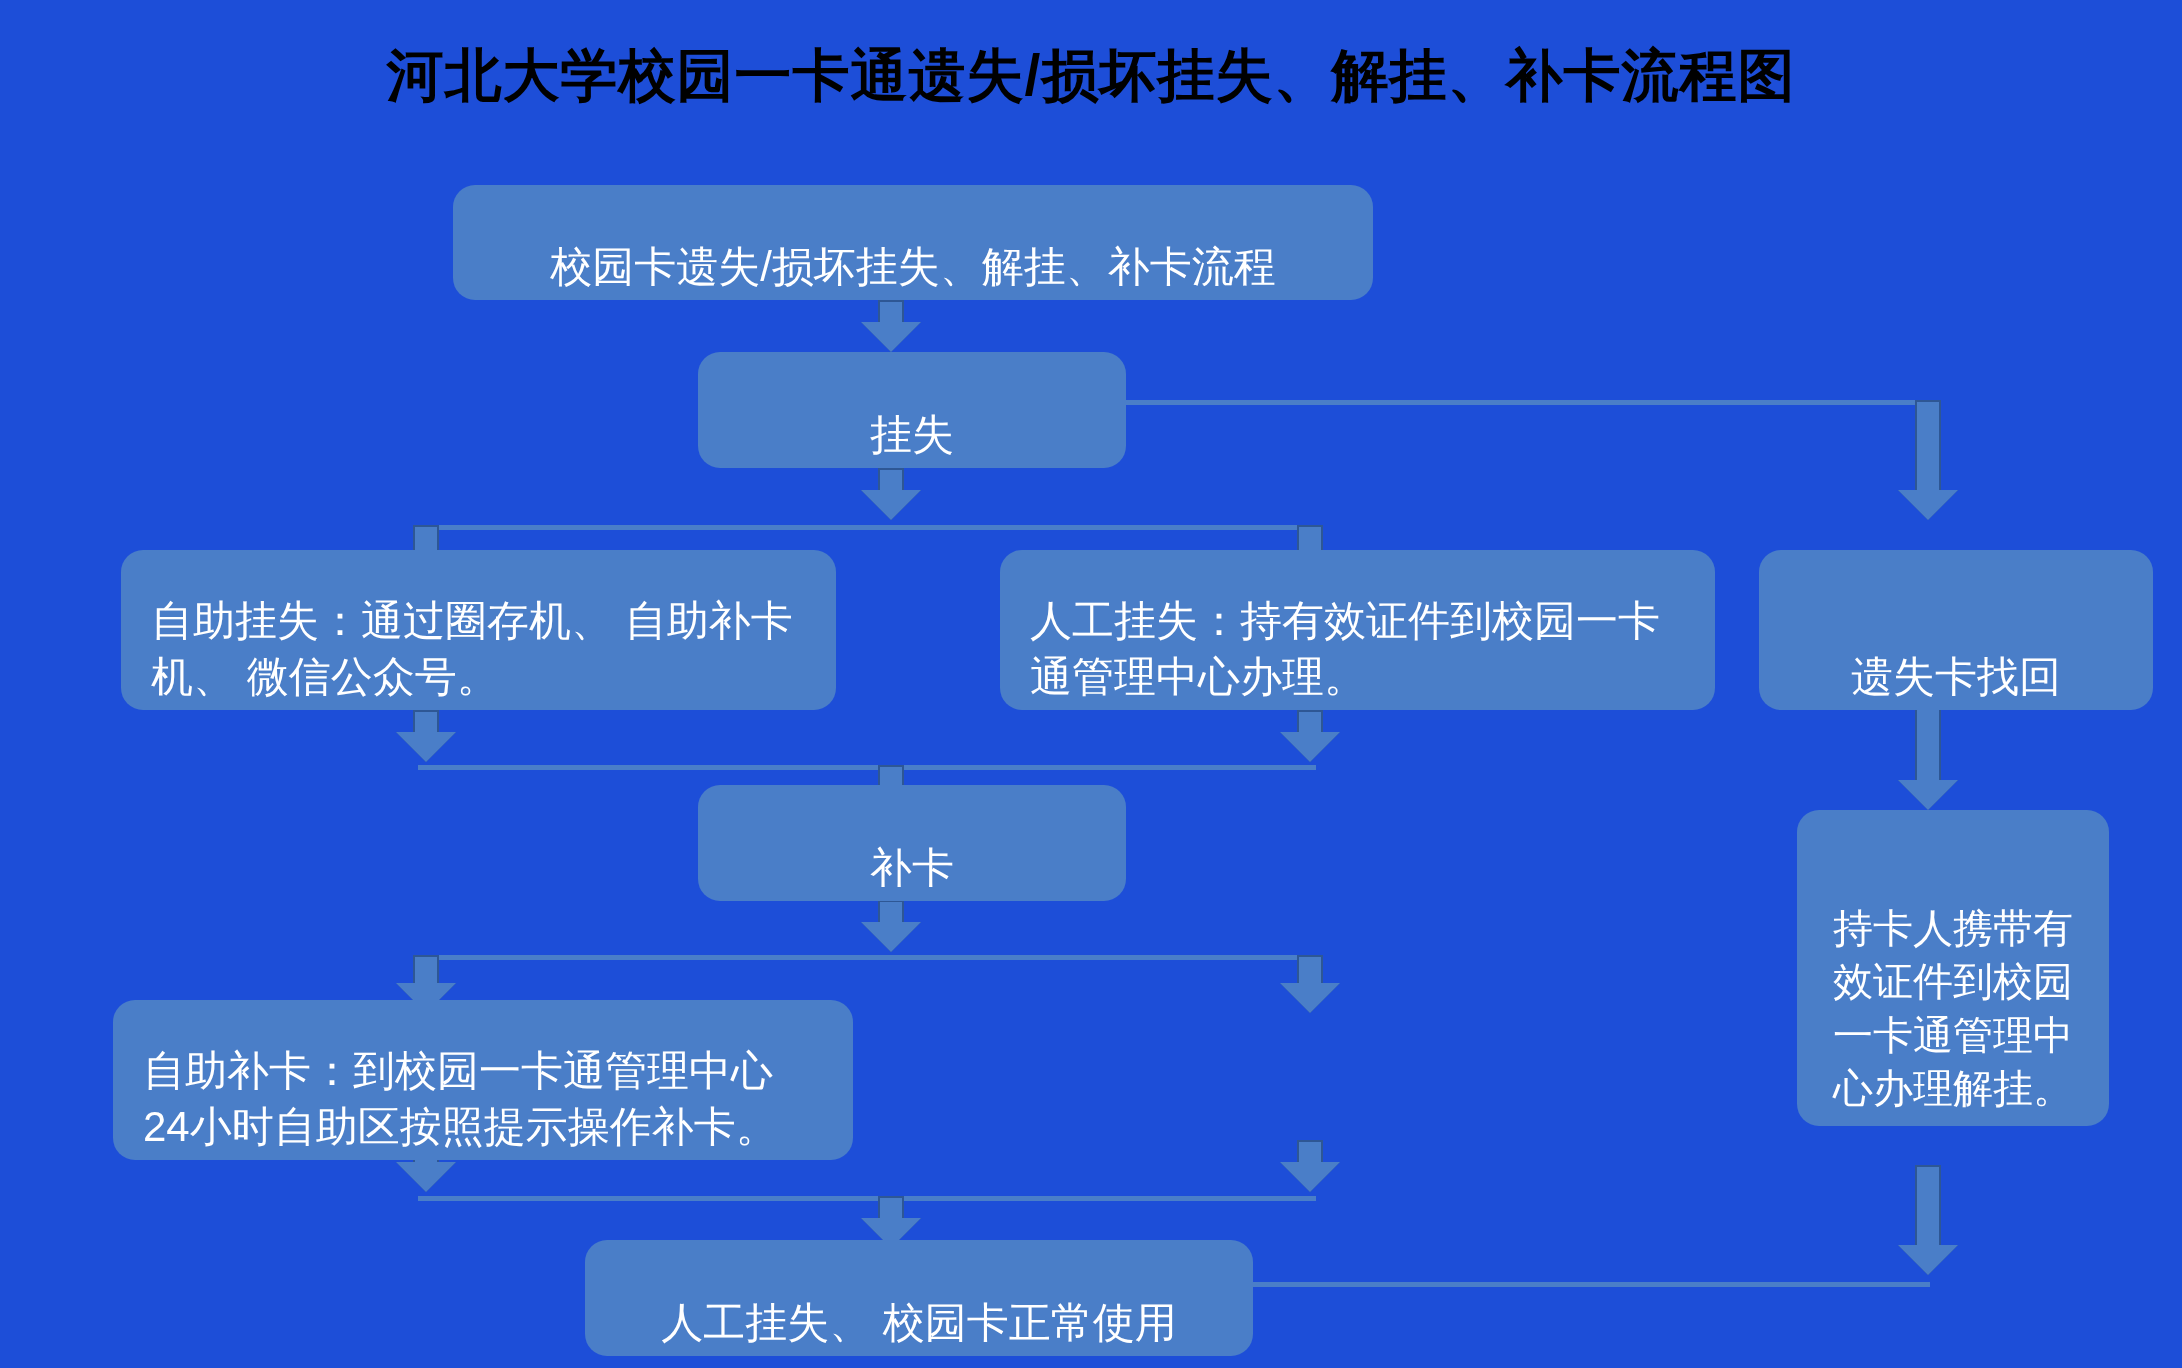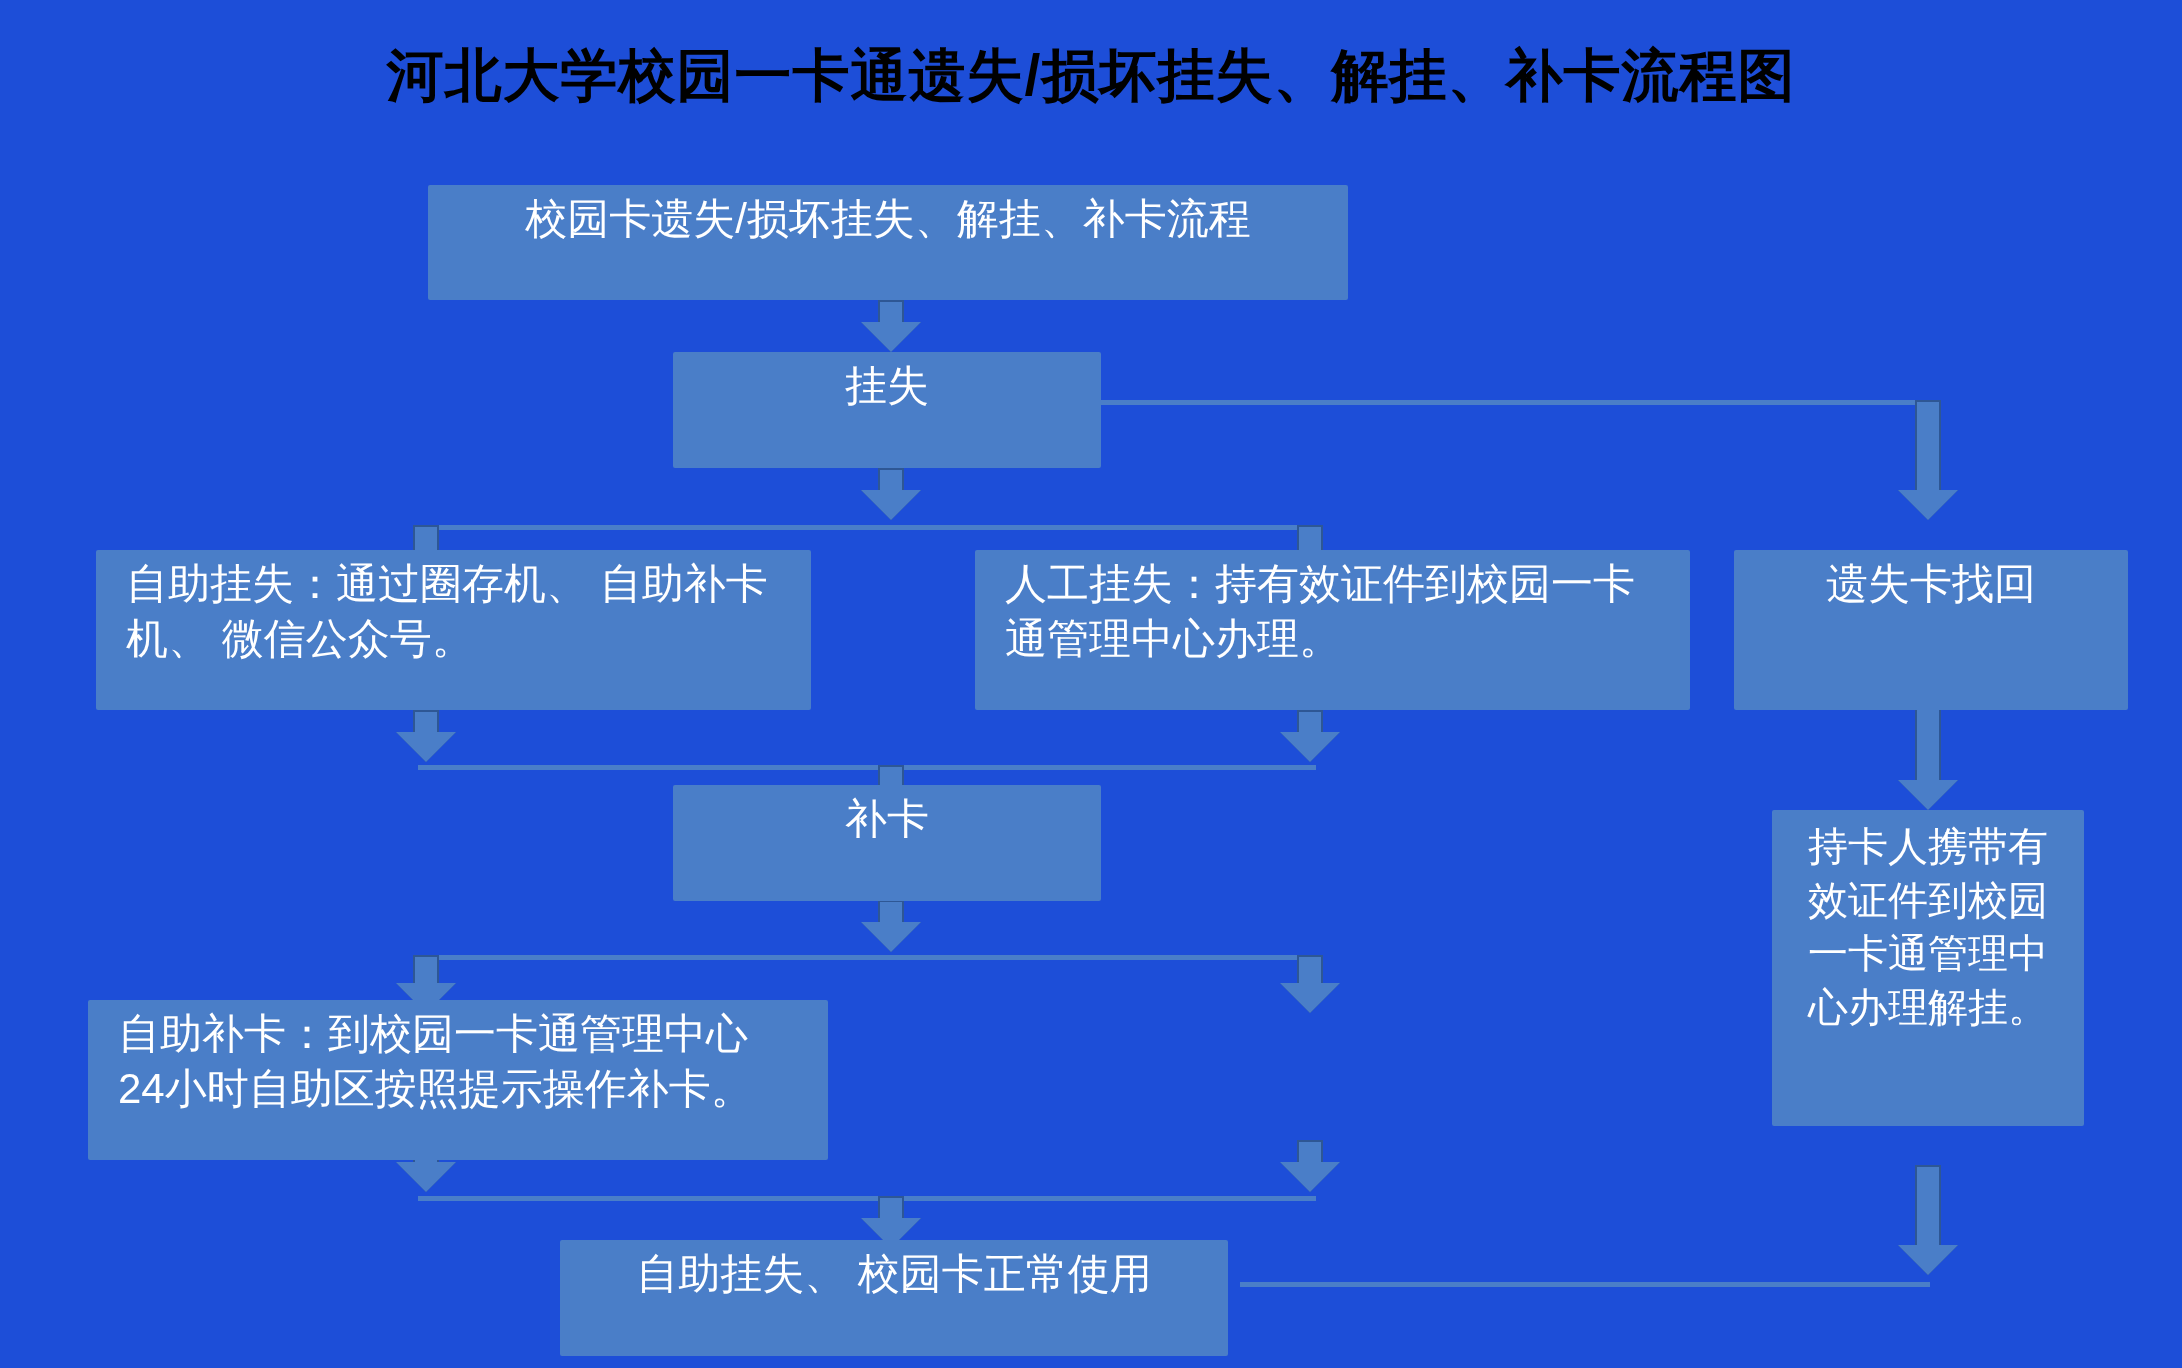--- a/index.html
+++ b/index.html
@@ -28,29 +28,30 @@
     font-weight: bold;
     letter-spacing: 1px;
     color: #000000;
     white-space: nowrap;
   }
   
   .box {
     position: absolute;
     box-sizing: border-box;
     background: #4A7EC8;
-    border-radius: 2px;
+    border-radius: 22px;
     color: #ffffff;
     display: flex;
-    align-items: flex-start;
+    align-items: flex-end;
     justify-content: center;
     text-align: center;
     line-height: 1.32;
     font-size: 42px;
     padding: 6px 14px;
+    margin-left: 25px;
   }
   .box.left-align {
     justify-content: flex-start;
     text-align: left;
   }
   .box .txt { display: block; width: 100%; }
 
   
   .hline {
     position: absolute;
@@ -209,16 +210,16 @@
   <div class="box" style="left:1772px; top:810px; width:312px; height:316px; font-size:40px; line-height:1.34; padding:10px 18px;">
     <span class="txt">持卡人携带有效证件到校园一卡通管理中心办理解挂。</span>
   </div>
 
   <div class="box left-align" style="left:88px; top:1000px; width:740px; height:160px; padding-left:30px; padding-right:36px;">
     <span class="txt">自助补卡：到校园一卡通管理中心24小时自助区按照提示操作补卡。</span>
   </div>
 
 
   <div class="box" style="left:560px; top:1240px; width:668px; height:116px;">
-    <span class="txt">自助挂失、 校园卡正常使用</span>
+    <span class="txt">人工挂失、 校园卡正常使用</span>
   </div>
 
 </div>
 
 </body></html>

